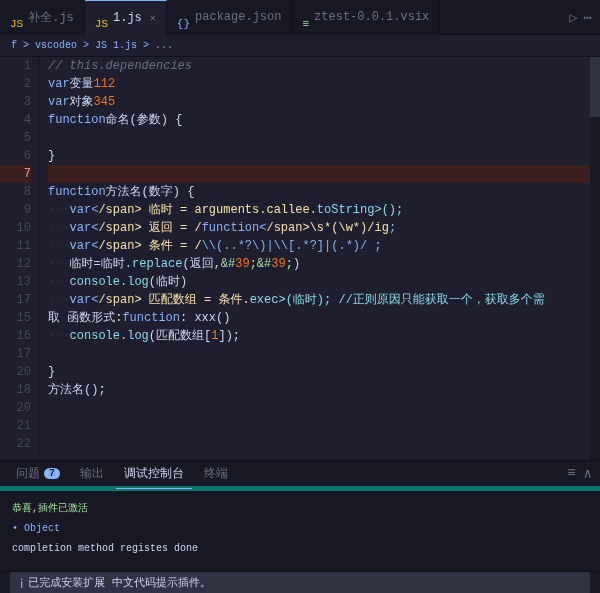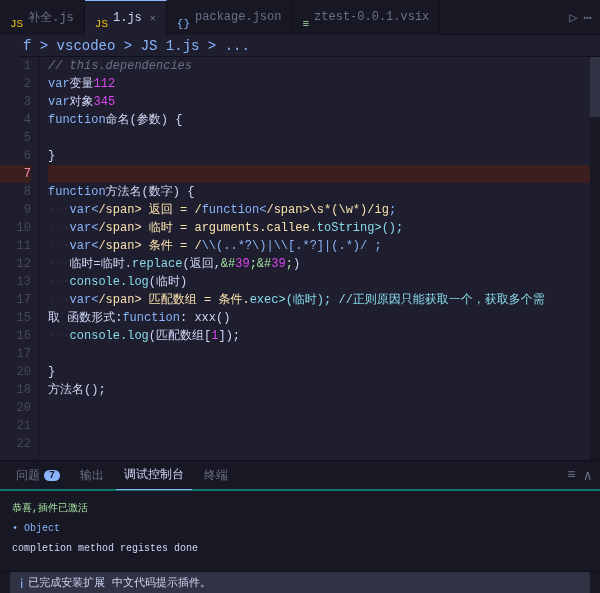--- a/index.html
+++ b/index.html
@@ -66,25 +66,24 @@
     }
     .tab-actions span { cursor: pointer; font-size: 14px; }
 
     
     .breadcrumb {
       background: #1e1e2e;
       height: 22px;
       min-height: 22px;
       display: flex;
       align-items: center;
-      padding: 0 3px;
-      font-size: 14px;
+      padding: 0 11px;
+      font-size: 10px;
       color: #6c7086;
       border-bottom: 1px solid #11111b;
-      margin-left: 20px;
     }
     .breadcrumb span { color: #89b4fa; }
 
     
     .editor-area {
       display: flex;
       flex: 1;
       overflow: hidden;
     }
 
@@ -122,21 +121,21 @@
     .code-line {
       height: 18px;
       white-space: nowrap;
       display: flex;
       align-items: center;
     }
 
     
     .kw { color: #89b4fa; } 
     .str { color: #a6e3a1; } 
-    .num { color: #d946ef; } 
+    .num { color: #f97316; } 
     .cmt { color: #6c7086; font-style: italic; } 
     .regex { color: #f9e2af; }
     .method { color: #89dceb; }
 
     
     .minimap {
       width: 10px;
       background: #181825;
       position: relative;
     }
@@ -154,21 +153,21 @@
       border-top: 1px solid #11111b;
       display: flex;
       flex-direction: column;
     }
     .panel-tabs {
       display: flex;
       align-items: center;
       height: 30px;
       min-height: 30px;
       background: #181825;
-      border-bottom: 2px solid #0f766e;
+      border-bottom: 5px solid #0f766e;
       padding: 0 8px;
       gap: 4px;
     }
     .panel-tab {
       display: flex;
       align-items: center;
       gap: 4px;
       padding: 0 8px;
       height: 30px;
       font-size: 12px;
@@ -308,27 +307,27 @@
       <div class="code-line"><span class="kw">var</span> 对象<span class="num">345</span></div>
       <div class="code-line"><span class="kw">function</span> 命名(参数) {</div>
       <div class="code-line">&nbsp;</div>
       <div class="code-line">  }</div>
       <div class="code-line" style="background: rgb(59, 30, 30);">&nbsp;</div>
       <div class="code-line"><span class="kw">function</span> 方法名(数字) {</div>
       <div class="code-line">  
         <span style="color:#313244">·</span> 
         <span style="color:#313244">·</span> 
         <span style="color:#313244">·</span> 
+        <span class="kw">var&lt;<span class="regex">/span&gt; 临时 = arguments.callee.<span class="method">toString&gt;();</span></span></span>
+      </div>
+      <div class="code-line">  
+        <span style="color:#313244">·</span> 
+        <span style="color:#313244">·</span> 
+        <span style="color:#313244">·</span> 
         <span class="kw">var&lt;<span class="regex">/span&gt; 返回 = /</span><span class="kw">function&lt;<span class="regex">/span&gt;\s*(\w*)/ig</span>;</span></span>
-      </div>
-      <div class="code-line">  
-        <span style="color:#313244">·</span> 
-        <span style="color:#313244">·</span> 
-        <span style="color:#313244">·</span> 
-        <span class="kw">var&lt;<span class="regex">/span&gt; 临时 = arguments.callee.<span class="method">toString&gt;();</span></span></span>
       </div>
       <div class="code-line">  
         <span style="color:#313244">·</span> 
         <span style="color:#313244">·</span> 
         <span style="color:#313244">·</span> 
         <span class="kw">var&lt;<span class="regex">/span&gt; 条件 = /</span>\\(..*?\)|\\[.*?]|(.*)/ ;</span>
       </div>
       <div class="code-line">  <span style="color:#313244">·</span> <span style="color:#313244">·</span> <span style="color:#313244">·</span> 临时=临时.<span class="method">replace</span>(返回,<span class="str">&amp;#<span class="num">39</span>;&amp;#<span class="num">39</span>;</span>)</div>
       <div class="code-line">  <span style="color:#313244">·</span> <span style="color:#313244">·</span> <span style="color:#313244">·</span> <span class="method">console.log</span>(临时)</div>
       <div class="code-line">  

